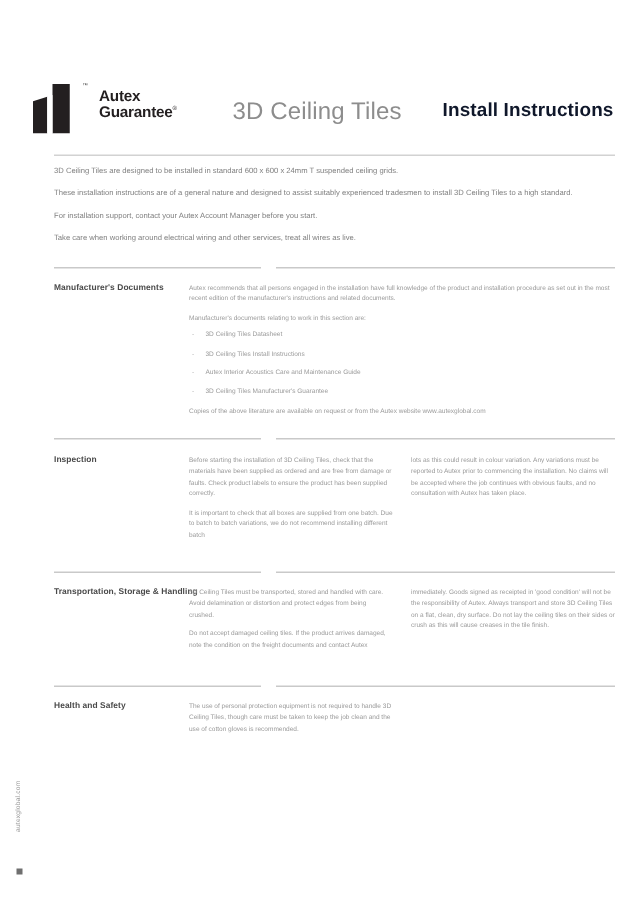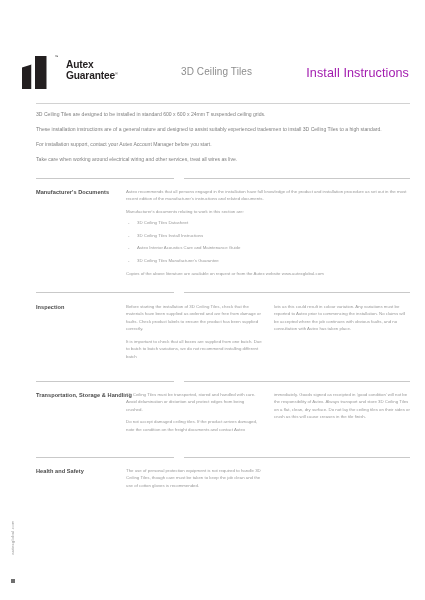--- a/index.html
+++ b/index.html
@@ -97,33 +97,32 @@
   }
   .logo-reg {
     font-size: 4px;
     vertical-align: super;
     font-weight: normal;
   }
   .doc-title {
     position: absolute;
     left: 155px;
     top: 14px;
-    font-size: 10px;
+    font-size: 16px;
     color: #8d8d8d;
     font-weight: normal;
     letter-spacing: 0.1px;
-    margin-left: 26px;
   }
   .doc-subtitle {
     position: absolute;
     right: 16px;
     top: 14px;
     font-size: 12.6px;
-    color: #a21caf;
-    font-weight: normal;
+    color: #0f172a;
+    font-weight: bold;
     letter-spacing: 0.1px;
   }
 
   
   .rule {
     position: absolute;
     left: 36px;
     width: 374px;
     height: 1px;
     background: #d2d2d2;

